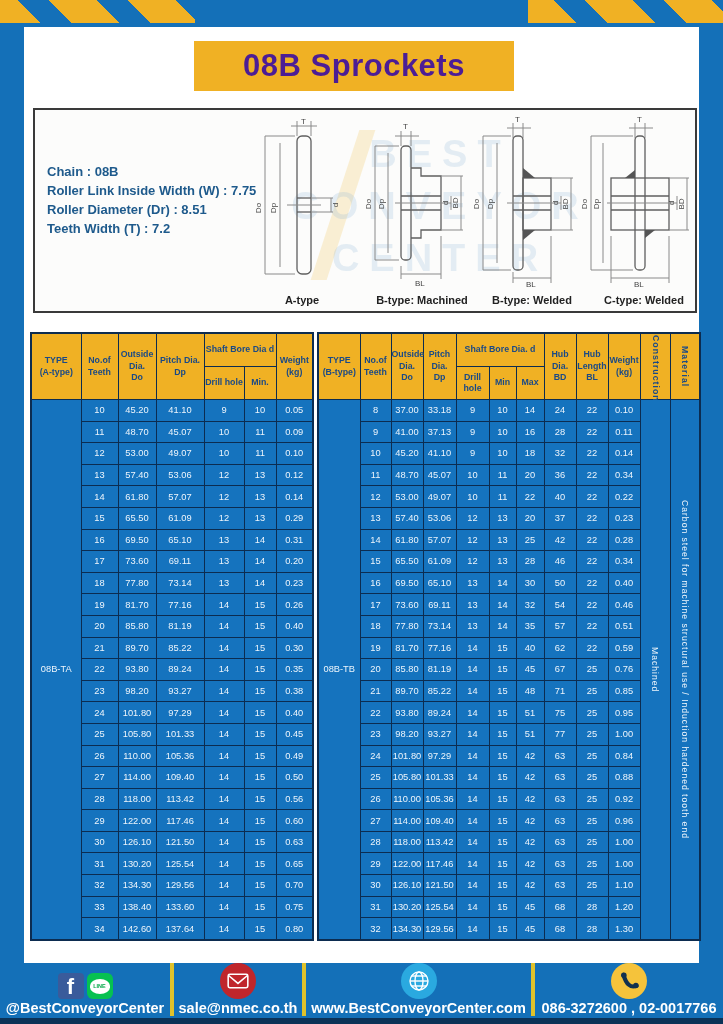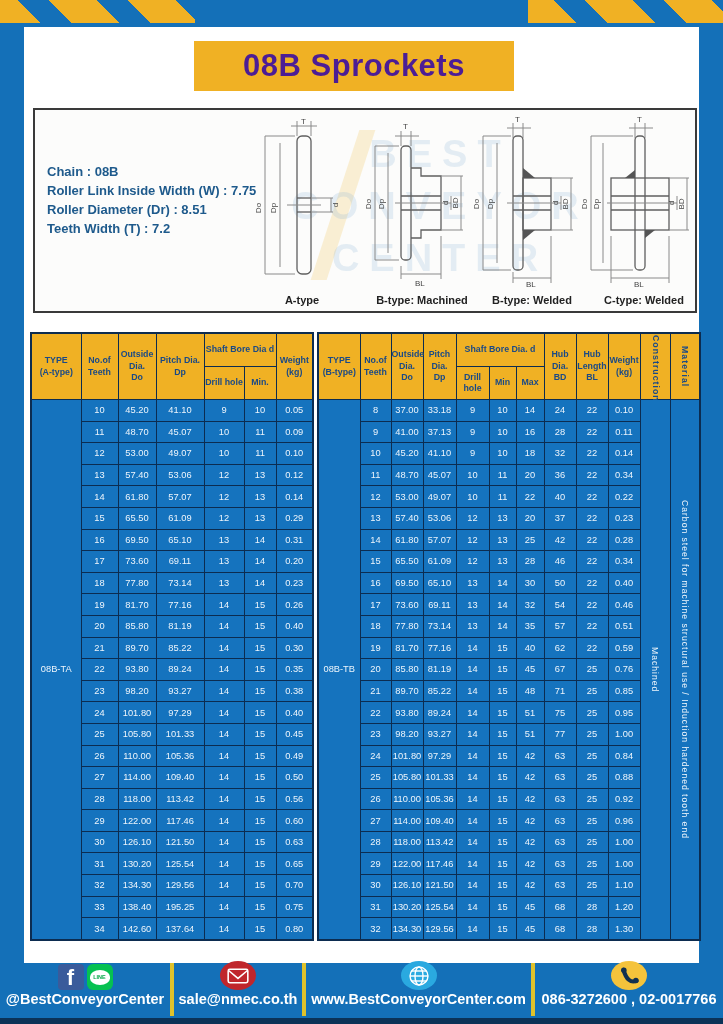--- a/index.html
+++ b/index.html
@@ -44,21 +44,21 @@
        text-align:center;height:20.6px;padding:0;}
   .type-cell{font-size:9.3px;}
   .vh{writing-mode:vertical-rl;text-align:center;}
   td.vh{font-size:8.6px;letter-spacing:1px;}
   th.vh{letter-spacing:1px;}
   
   .footer{position:absolute;left:0;right:0;top:961px;height:57px;display:flex;align-items:stretch;}
   .fcell{display:flex;flex-direction:column;align-items:center;justify-content:flex-end;gap:1px;}
   .fc1{width:170px;}.fc2{width:128px;}.fc3{width:225px;}.fc4{flex:1;}
   .fdiv{width:4px;background:#E0C22B;margin:2px 0;}
-  .flabel{font-size:14.5px;font-weight:bold;color:#fff;line-height:17px;padding-bottom:10px;white-space:nowrap;text-align:center;}
+  .flabel{font-size:14.5px;font-weight:bold;color:#fff;line-height:17px;padding-bottom:1px;white-space:nowrap;text-align:center;}
   .icons{display:flex;gap:3px;align-items:center;}
   .fb-tile{width:26px;height:26px;border-radius:4px;background:#3A5B9B;color:#fff;
        font-weight:bold;font-size:22px;display:flex;align-items:flex-end;justify-content:center;line-height:24px;}
   .line-tile{width:26px;height:26px;border-radius:6px;background:#06C151;display:flex;align-items:center;justify-content:center;}
   .line-bubble{background:#fff;border-radius:50%/45%;width:20px;height:15px;display:flex;align-items:center;
        justify-content:center;font-size:5.5px;font-weight:bold;color:#06A94A;}
   .circle-ic{width:36px;height:36px;border-radius:50%;display:flex;align-items:center;justify-content:center;}
   .ic-mail{background:#C0262C;}
   .ic-globe{background:#2AA9E0;}
   .ic-phone{background:#F5C33B;}
@@ -423,21 +423,21 @@
             <td>32</td>
             <td>134.30</td>
             <td>129.56</td>
             <td>14</td>
             <td>15</td>
             <td>0.70</td>
           </tr>
           <tr>
             <td>33</td>
             <td>138.40</td>
-            <td>195.25</td>
+            <td>133.60</td>
             <td>14</td>
             <td>15</td>
             <td>0.75</td>
           </tr>
           <tr>
             <td>34</td>
             <td>142.60</td>
             <td>137.64</td>
             <td>14</td>
             <td>15</td>

